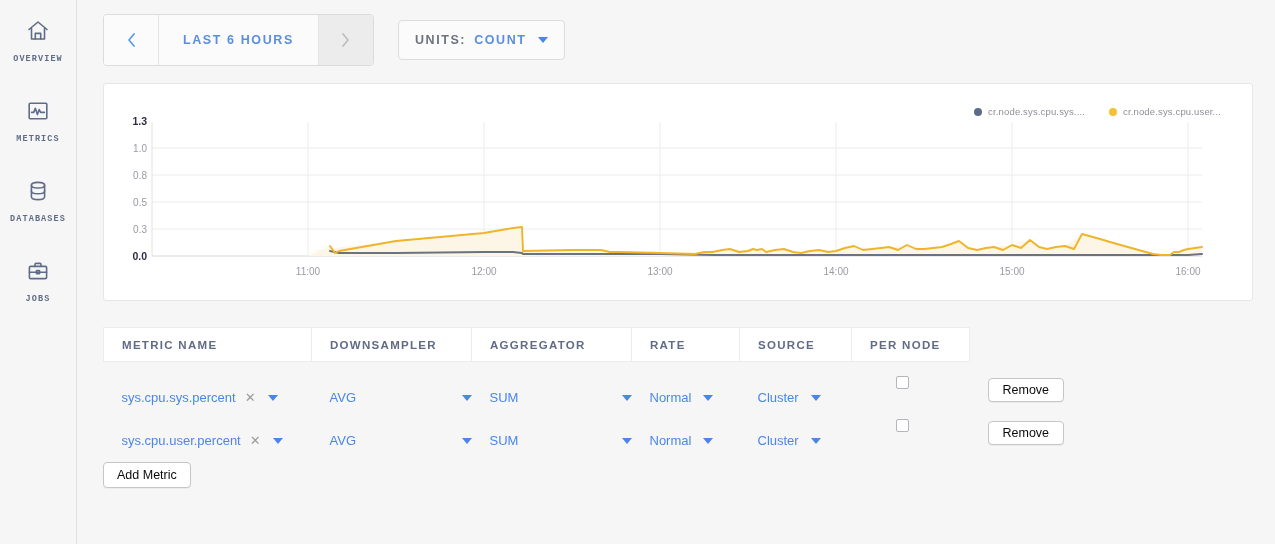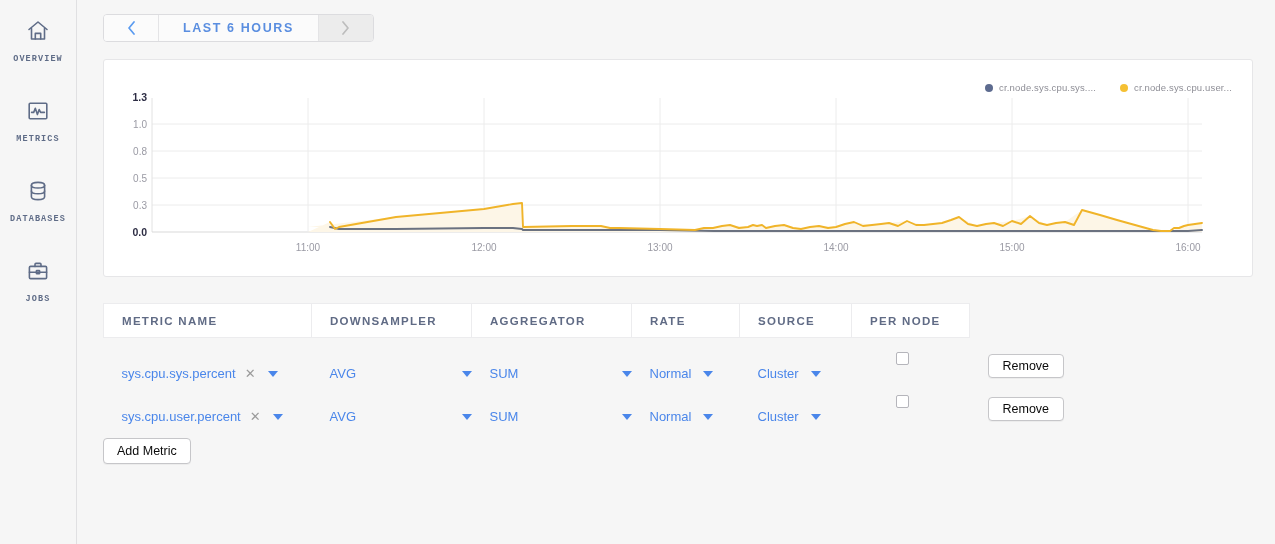--- a/index.html
+++ b/index.html
@@ -77,21 +77,21 @@
     align-items: center;
     padding: 14px 0 0 26px;
     gap: 24px;
   }
   .btn-group {
     display: flex;
     align-items: stretch;
     border: 1px solid #dcdcdf;
     border-radius: 4px;
     background: #fbfbfb;
-    height: 28px;
+    height: 52px;
     overflow: hidden;
   }
   .bg-arrow {
     width: 55px;
     display: flex;
     align-items: center;
     justify-content: center;
     background: #fbfbfb;
     cursor: pointer;
     font-size: 15px;
@@ -156,21 +156,21 @@
     margin: 17px 0 0 26px;
     width: 1150px;
     height: 218px;
     background: #ffffff;
     border: 1px solid #e6e6e8;
     border-radius: 3px;
     position: relative;
   }
   .legend {
     position: absolute;
-    right: 20px;
+    right: 31px;
     top: 22px;
     display: flex;
     gap: 24px;
     align-items: center;
   }
   .legend-item { display: flex; align-items: center; gap: 6px; }
   .legend-dot { width: 8px; height: 8px; border-radius: 50%; display: block; }
   .legend-text {
     font-size: 9.5px;
     color: #8e8e96;
@@ -338,20 +338,25 @@
           </svg>
         </div>
         <div class="bg-label">Last 6 Hours</div>
         <div class="bg-arrow right disabled">
           <svg width="9" height="14" viewBox="0 0 9 14" fill="none" stroke="#bdbdbd" stroke-width="1.7" stroke-linecap="round" stroke-linejoin="round">
             <path d="M2 1l5 6-5 6"></path>
           </svg>
         </div>
       </div>
 
+      <div class="units-box">
+        <span class="units-key">Units:</span>
+        <span class="units-val">Count</span>
+        <span class="caret"></span>
+      </div>
 
     </div>
 
     <div class="chart-panel">
 
       <div class="legend">
         <div class="legend-item">
           <span class="legend-dot" style="background:#5d6b8f"></span>
           <span class="legend-text">cr.node.sys.cpu.sys....</span>
         </div>

